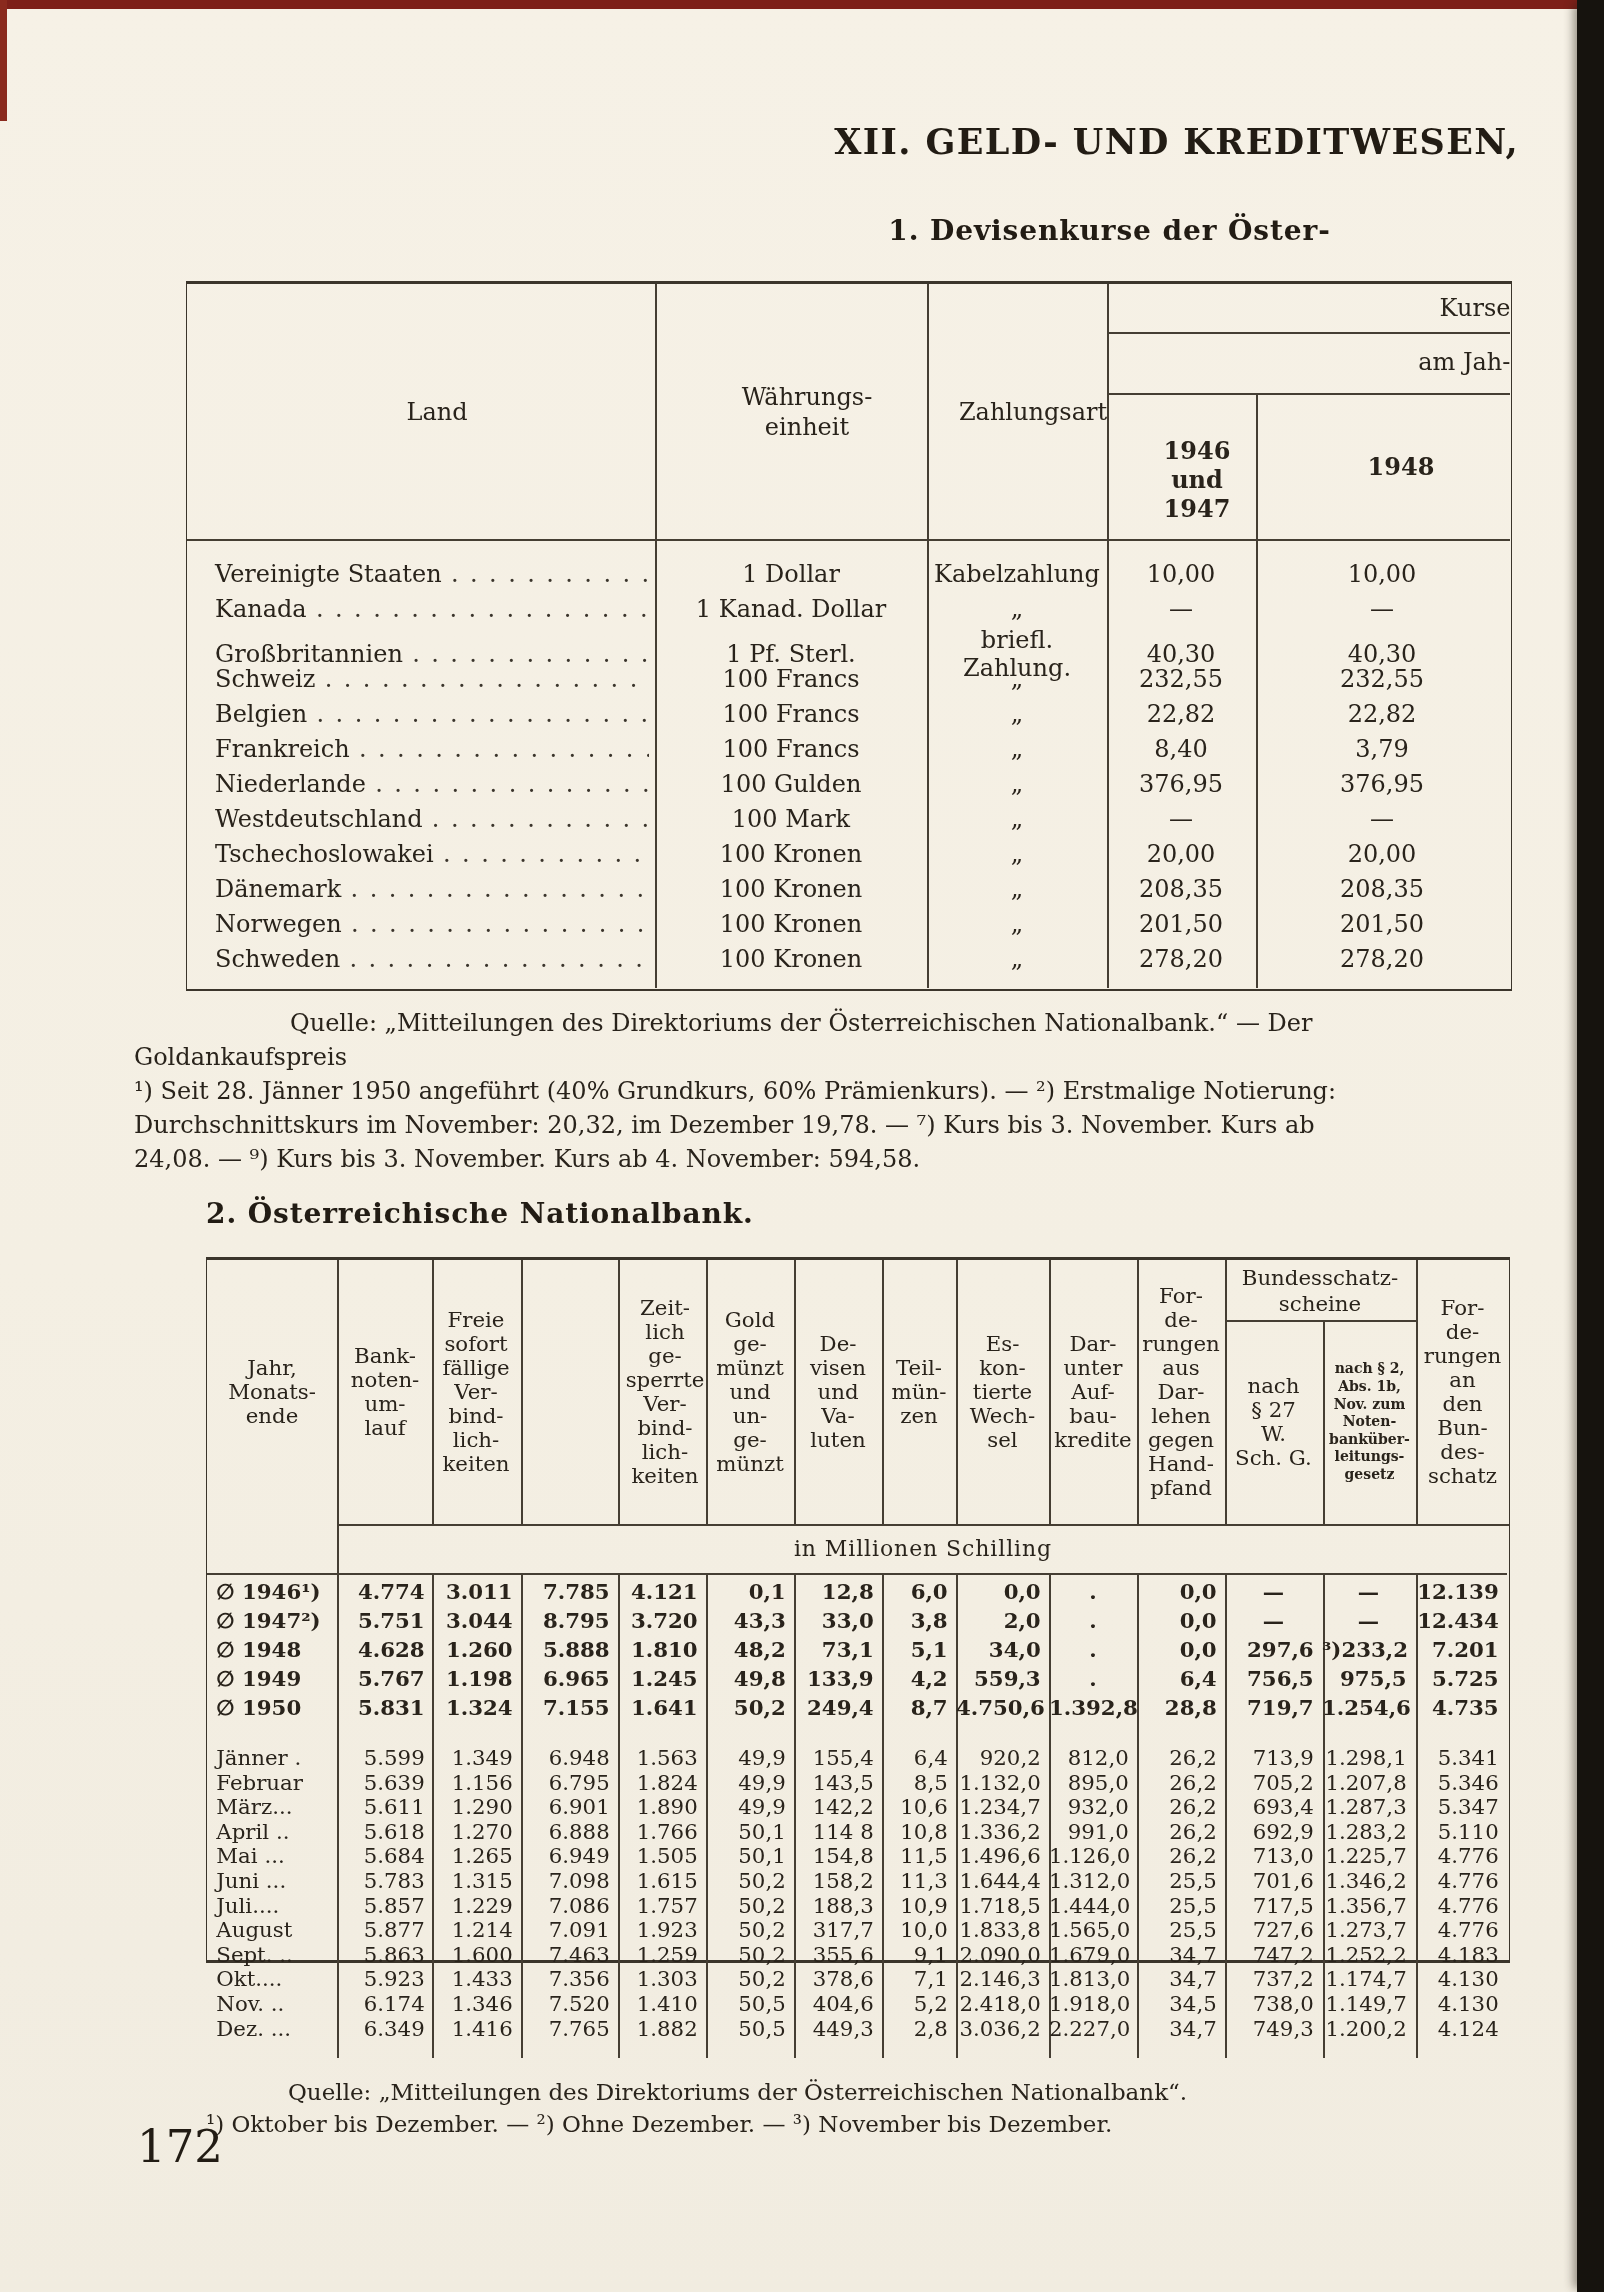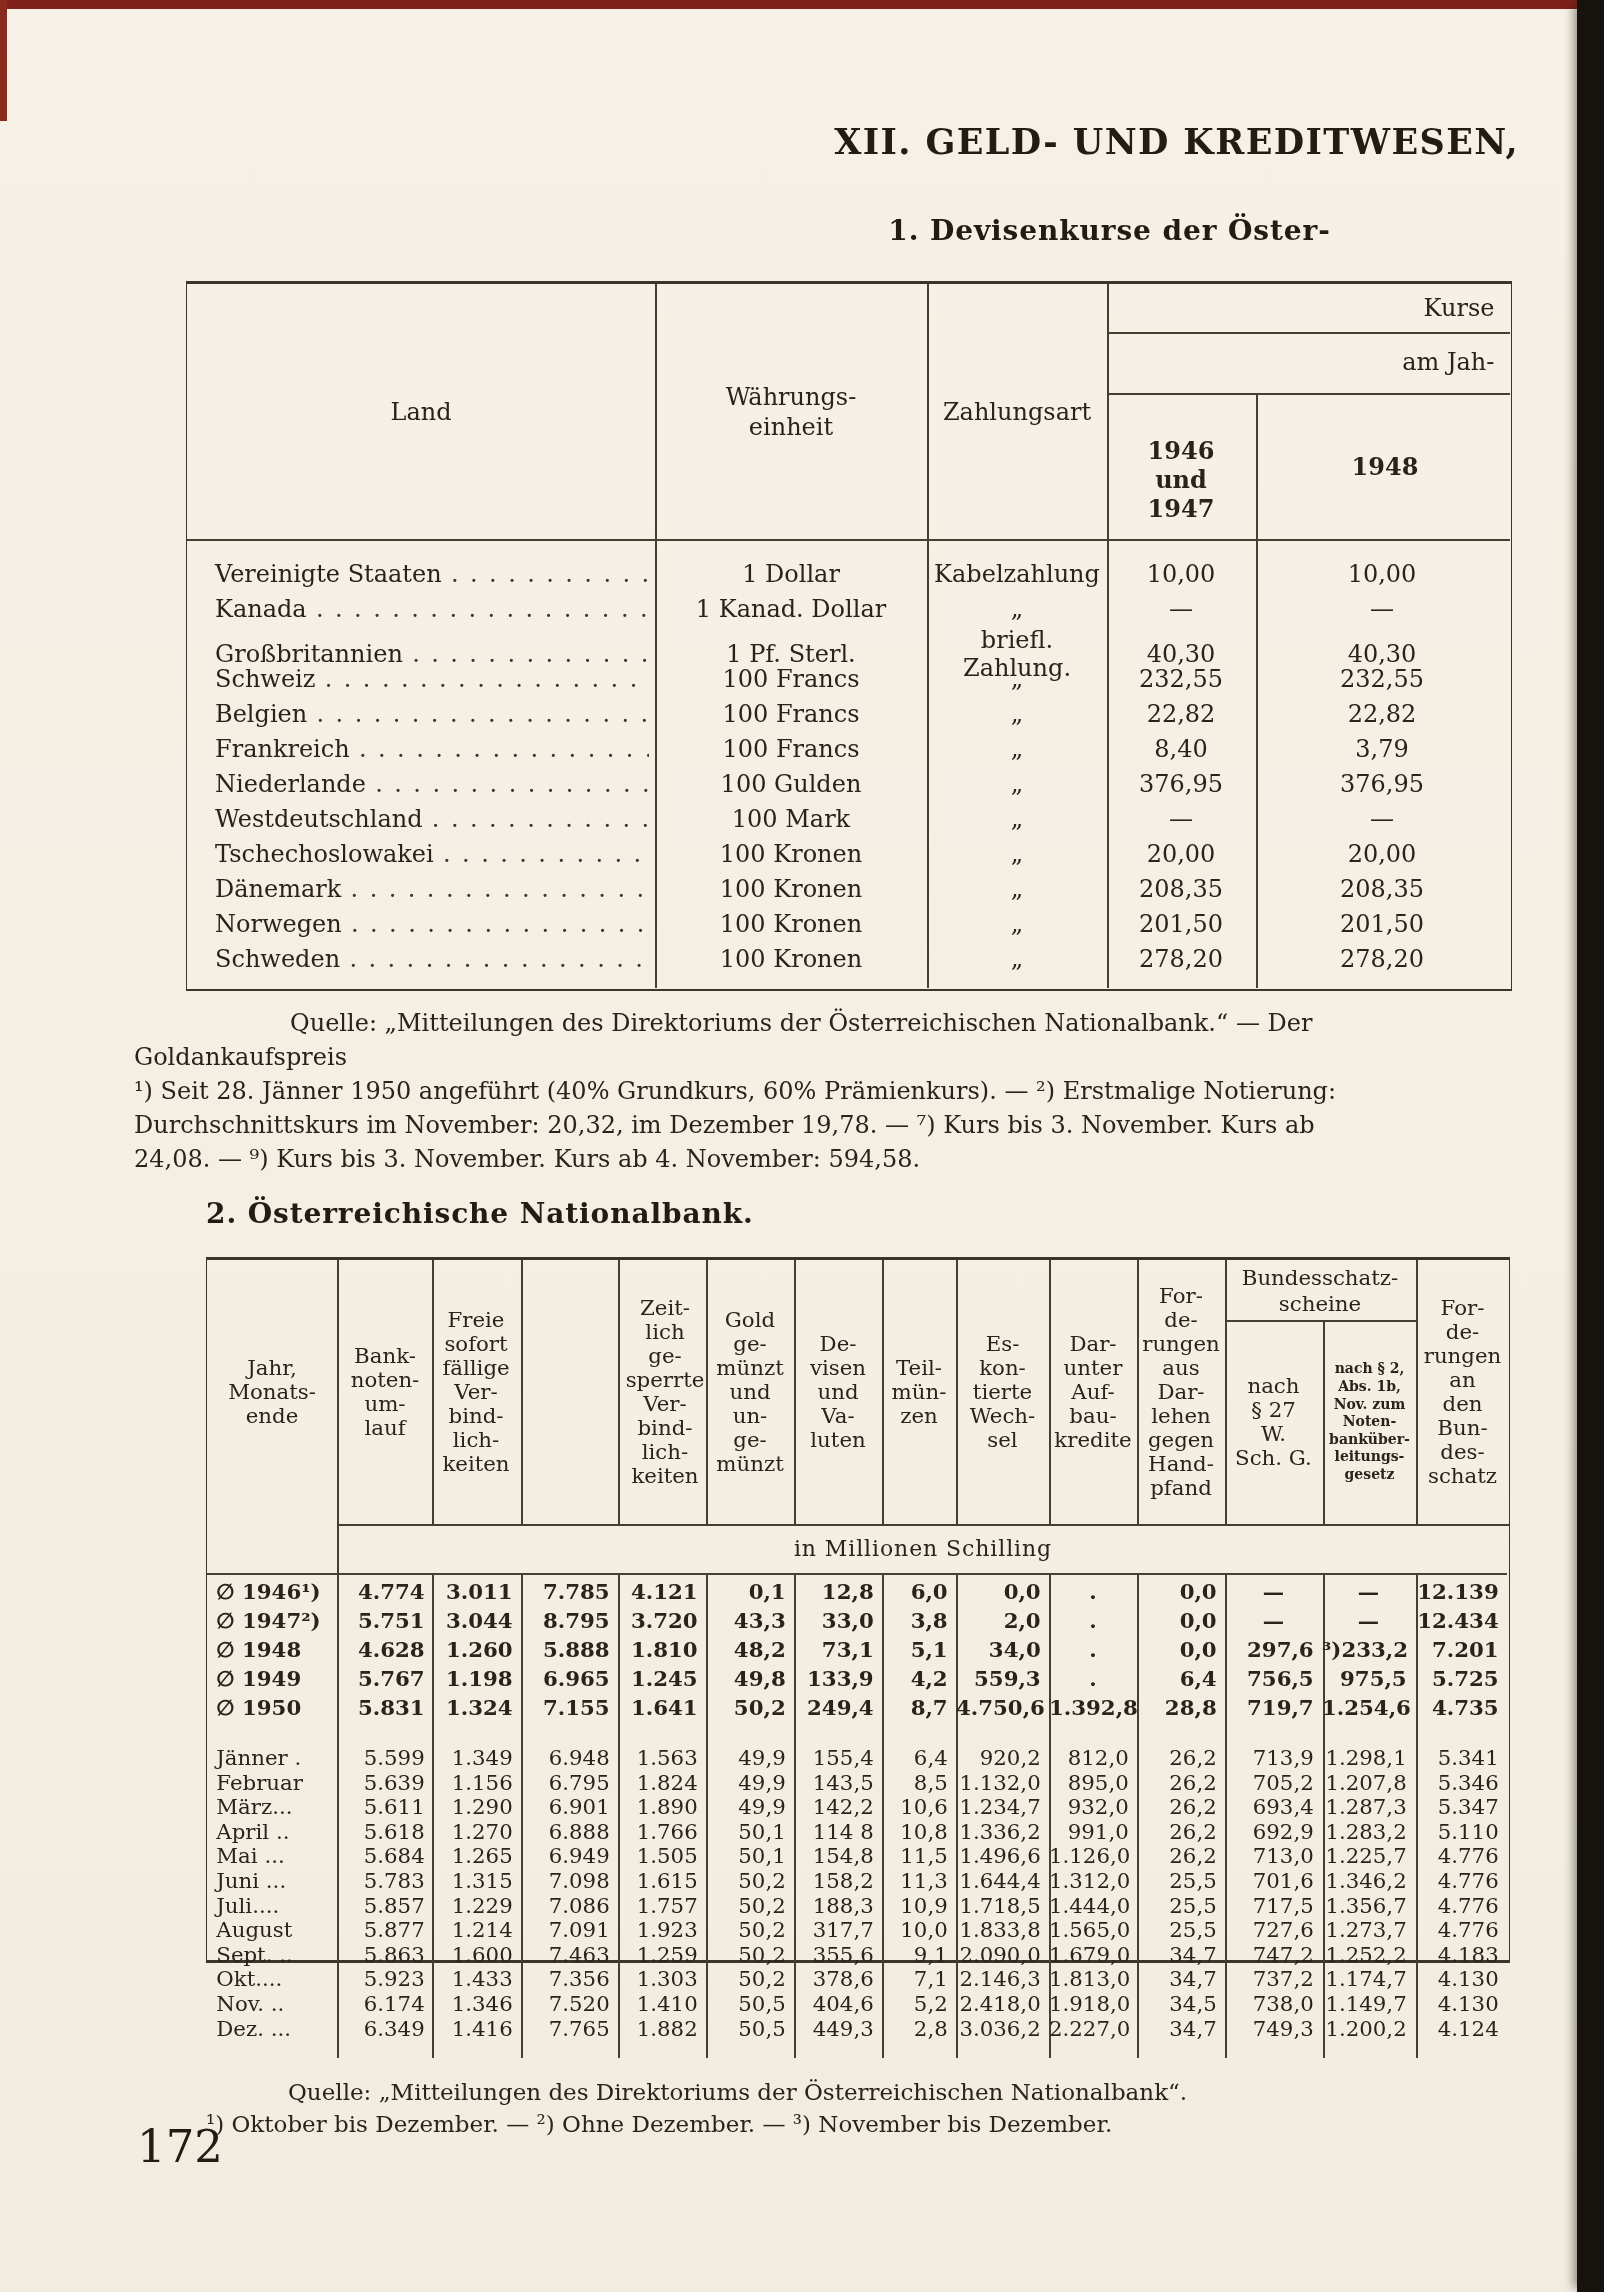--- a/index.html
+++ b/index.html
@@ -17,21 +17,21 @@
   .t1-title{position:absolute;left:705px;top:214px;width:809px;margin:0;text-align:center;
             font-size:28px;font-weight:bold;letter-spacing:0.9px;color:#221c14;}
   .t2-title{position:absolute;left:206px;top:1197px;width:1304px;margin:0;text-align:left;
             font-size:28px;font-weight:bold;letter-spacing:0.9px;color:#221c14;}
   
   .ln{position:absolute;background:#453e33;}
   
   .t1{position:absolute;left:186px;top:281px;width:1326px;height:710px;
       border:1.9px solid #3b352b;border-top-width:3.7px;border-bottom-width:2.8px;}
   .t1h{position:absolute;display:flex;align-items:center;justify-content:center;
-       text-align:center;font-size:24px;white-space:pre-line;line-height:30px;}
+       text-align:center;font-size:24px;white-space:pre-line;line-height:30px;margin-left:16px;}
   .t1h-land{left:0;top:0;width:468px;height:255px;}
   .t1h-unit{left:468px;top:0;width:272px;height:255px;}
   .t1h-pay{left:740px;top:0;width:180px;height:255px;}
   .t1h-kurse{left:920px;top:0;width:406px;height:48px;justify-content:flex-end;padding-right:18.6px;}
   .t1h-amjah{left:920px;top:48px;width:406px;height:60px;justify-content:flex-end;padding-right:18.6px;}
   .t1h-y46{left:920px;top:109px;width:148px;height:173px;font-weight:bold;line-height:29px;}
   .t1h-y48{left:1069px;top:109px;width:258px;height:147px;font-weight:bold;}
   .t1-body{position:absolute;left:0;top:272px;width:1323px;}
   .t1-row{display:grid;grid-template-columns:468px 272px 180px 148px 254px;height:35px;align-items:center;font-size:24px;}
   .t1c-land{display:flex;align-items:baseline;padding-left:28px;overflow:hidden;}

